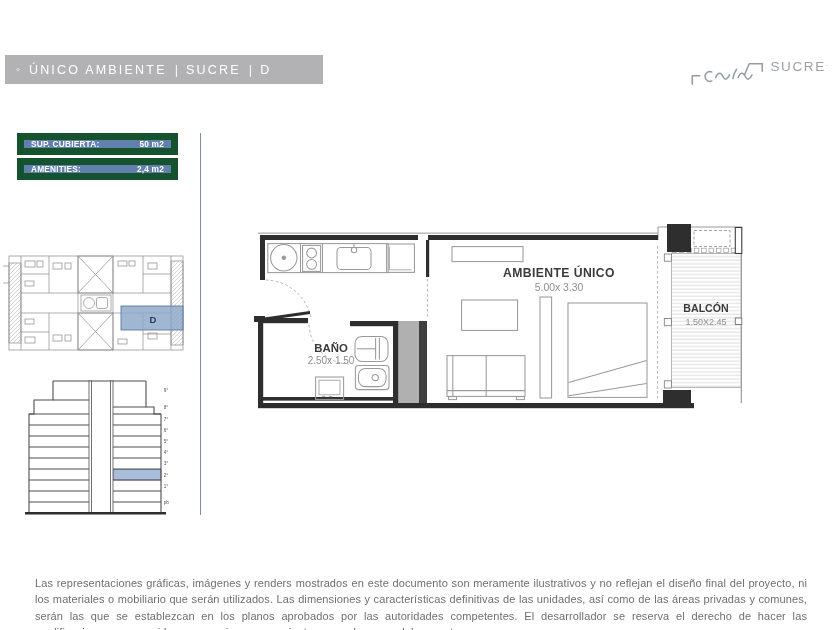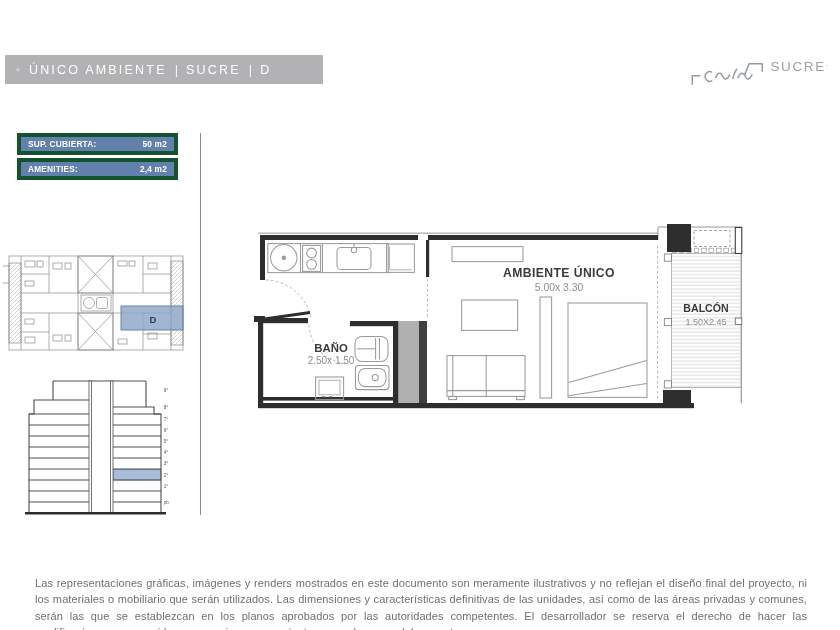--- a/index.html
+++ b/index.html
@@ -17,21 +17,21 @@
   
   .logo{position:absolute;left:688px;top:59px;width:140px;height:28px;
         display:flex;}
   .logo svg{display:block;}
   .brand-name{color:#9aa2a9;font-size:13.5px;letter-spacing:1.6px;margin-left:3px;}
   .brand-suffix{color:#9aa2a9;font-size:8px;vertical-align:1px;}
 
   
   .surface-table{position:absolute;left:17px;top:133px;width:161px;}
   .surface-table .row{height:22px;margin-bottom:3px;background:#6181ac;
-      border:4px solid #14532d;box-sizing:border-box;display:flex;
+      border:7px solid #14532d;box-sizing:border-box;display:flex;
       justify-content:space-between;align-items:center;padding:0 7px;}
   .surface-table .lbl,.surface-table .val{color:#ffffff;font-weight:bold;
       font-size:8.3px;letter-spacing:.2px;white-space:nowrap;}
 
   
   .vdivider{position:absolute;left:200px;top:133px;width:1.4px;height:382px;background:#7f8ea6;}
 
   
   .key-plan{position:absolute;left:3px;top:253px;}
   .elevation{position:absolute;left:25px;top:377px;}

